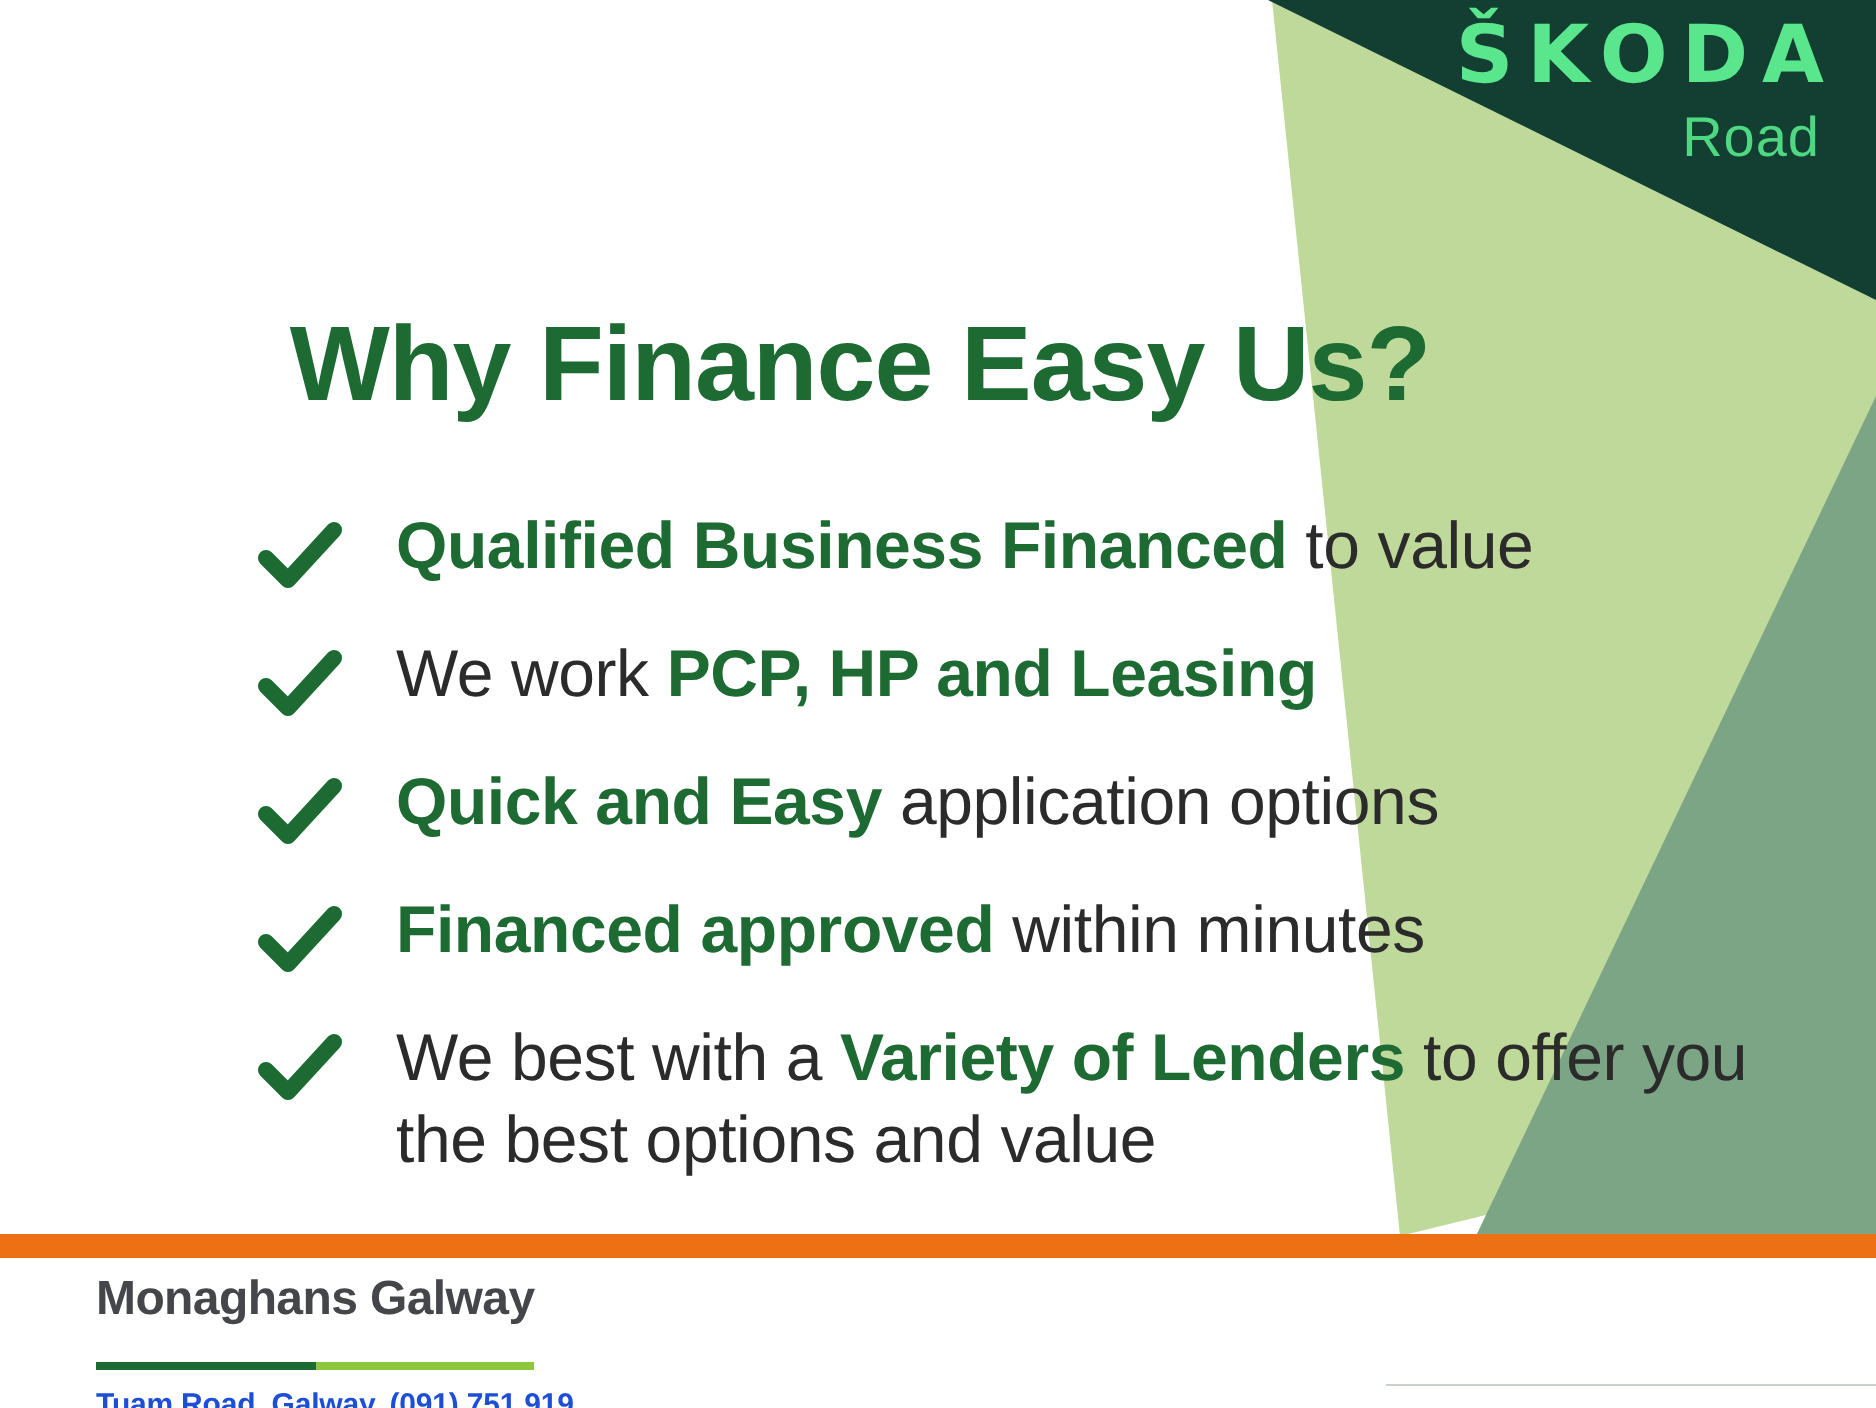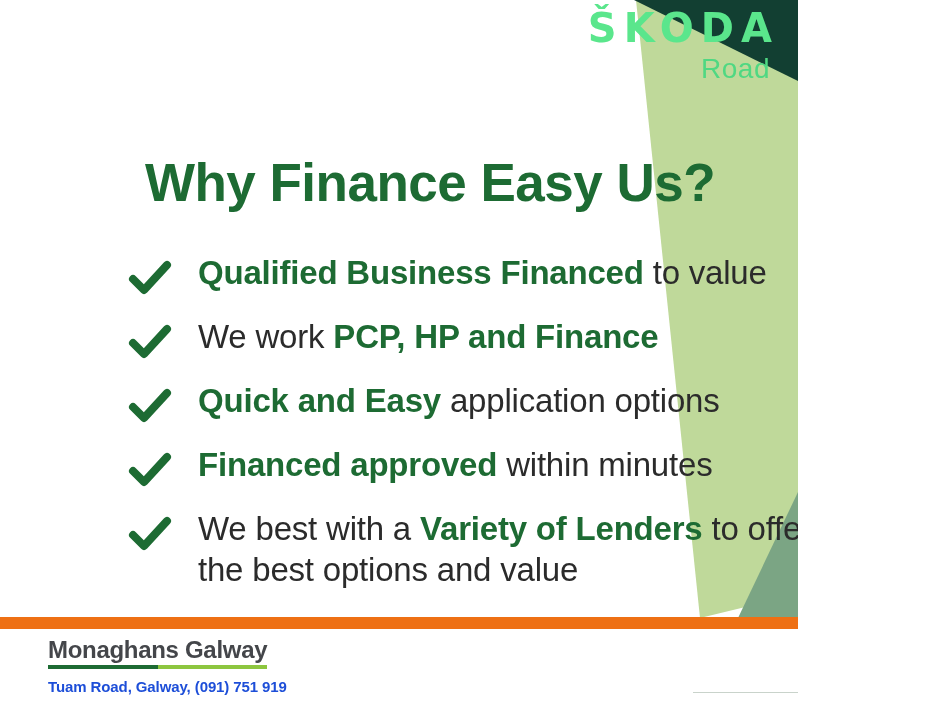--- a/index.html
+++ b/index.html
@@ -9,21 +9,21 @@
   body {
     width: 938px;
     height: 704px;
     background: #ffffff;
     font-family: "Liberation Sans", sans-serif;
     overflow: hidden;
   }
 
   .slide {
     position: relative;
-    width: 798px;
+    width: 938px;
     height: 704px;
     background: #ffffff;
     overflow: hidden;
     text-decoration: underline;
   }
 
   
   .deco-layer {
     position: absolute;
     left: 0;
@@ -124,21 +124,21 @@
     left: 48px;
     top: 636px;
   }
   .dealer-name {
     font-size: 24px;
     font-weight: 700;
     color: #44464a;
     letter-spacing: -0.3px;
     display: inline-block;
     position: relative;
-    padding-bottom: 5px;
+    padding-bottom: 21px;
   }
   .dealer-underline {
     position: absolute;
     left: 0;
     bottom: 0;
     width: 100%;
     height: 4px;
     display: flex;
   }
   .dealer-underline .u-dark { flex: 1 1 50%; background: #1d6b33; }
@@ -189,21 +189,21 @@
       </span>
       <span class="bullet-text"><span class="hl">Qualified Business Financed</span><span> to value</span></span>
     </div>
 
     <div class="bullet-row">
       <span class="check-icon">
         <svg viewBox="0 0 44 44">
             <path d="M5 23 L16 34 L39 9" fill="none" stroke="#1d6b33" stroke-width="8" stroke-linecap="round" stroke-linejoin="round"></path>
           </svg>
       </span>
-      <span class="bullet-text"><span>We work </span><span class="hl">PCP, HP and Finance</span></span>
+      <span class="bullet-text"><span>We work </span><span class="hl">PCP, HP and Leasing</span></span>
     </div>
 
     <div class="bullet-row">
       <span class="check-icon">
         <svg viewBox="0 0 44 44">
             <path d="M5 23 L16 34 L39 9" fill="none" stroke="#1d6b33" stroke-width="8" stroke-linecap="round" stroke-linejoin="round"></path>
           </svg>
       </span>
       <span class="bullet-text"><span class="hl">Quick and Easy</span><span> application options</span></span>
     </div>

